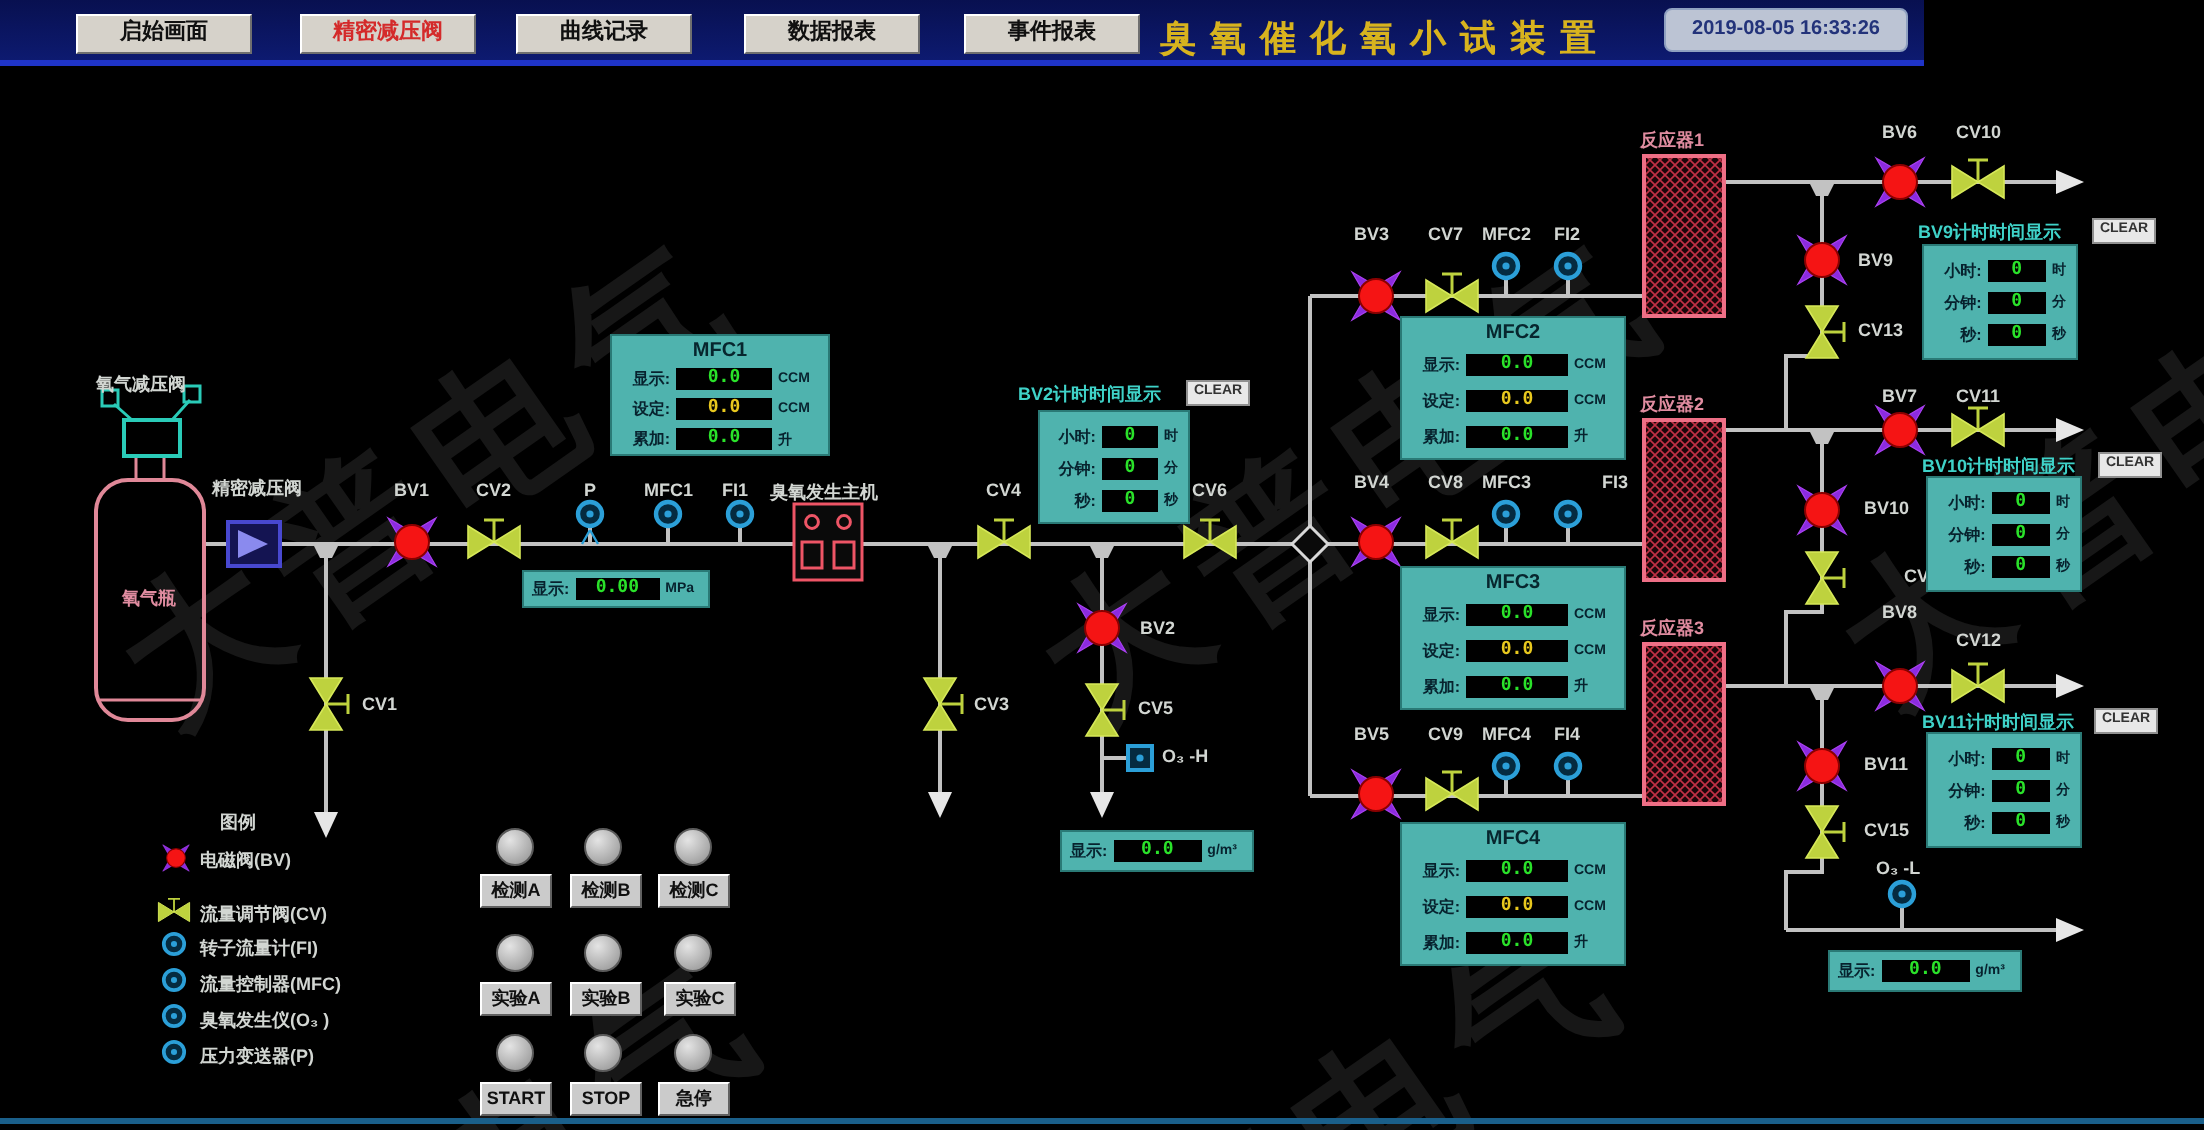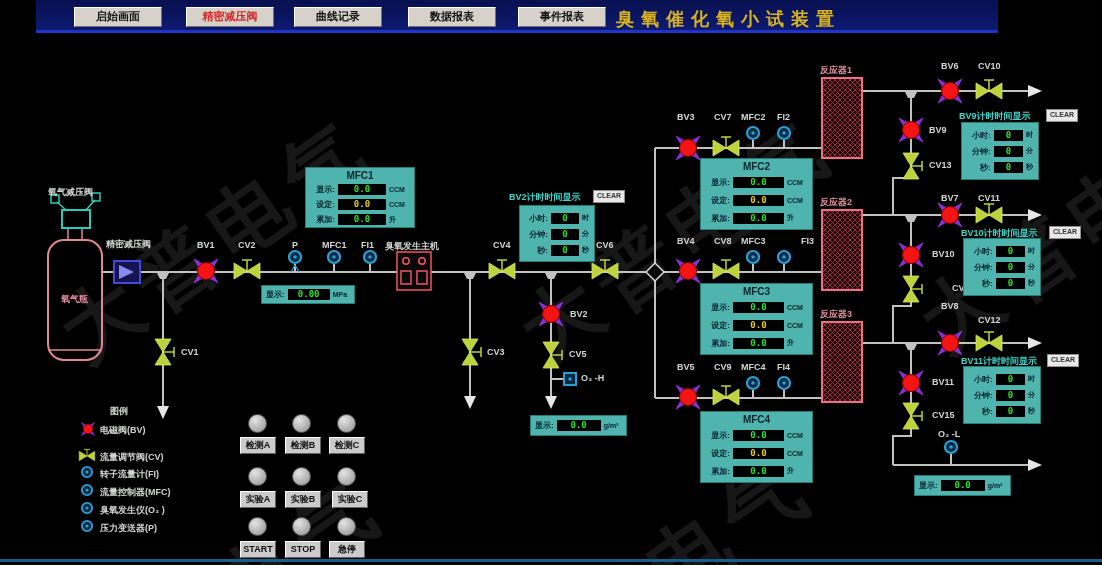--- a/index.html
+++ b/index.html
@@ -1,20 +1,20 @@
 <!DOCTYPE html>
 <html><head>
 <meta charset="utf-8">
 <style>
   html,body{margin:0;padding:0;background:#000;}
   #app{position:relative;width:1102px;height:565px;background:#000;overflow:hidden;
        font-family:"Liberation Sans",sans-serif;}
   
   .topbar{position:absolute;left:0;top:0;width:962px;height:30px;
-          background:linear-gradient(#081050,#0d1a70);border-bottom:3px solid #1f34c8;margin-left:36px;}
+          background:linear-gradient(#081050,#0d1a70);border-bottom:3px solid #1f34c8;}
   .tb-btn{position:absolute;top:7px;height:18px;width:86px;background:#d6d2ca;
           border:1px solid;border-color:#ffffff #6f6f6f #6f6f6f #ffffff;
           font-size:11px;font-weight:bold;color:#101010;text-align:center;line-height:17px;cursor:pointer;}
   .tb-btn.active{color:#d42a2a;}
   .tb-title{position:absolute;top:7px;left:580px;width:310px;color:#d8b31e;font-size:18px;
             font-weight:bold;letter-spacing:7px;text-align:left;white-space:nowrap;}
   .clock{position:absolute;top:4px;right:8px;width:120px;height:20px;background:#bcc4d4;
          border:1px solid #8fa0c0;border-radius:4px;color:#23337a;font-size:10px;
          font-weight:bold;text-align:center;line-height:20px;}
   .bottom-strip{position:absolute;left:0;top:559px;width:1102px;height:3px;background:#1a5f8a;}
@@ -217,20 +217,21 @@
     <use href="#sen" transform="translate(87,526) scale(0.85)"></use>
   </svg>
 
   <div class="topbar">
     <div class="tb-btn" style="left:38px">启始画面</div>
     <div class="tb-btn active" style="left:150px">精密减压阀</div>
     <div class="tb-btn" style="left:258px">曲线记录</div>
     <div class="tb-btn" style="left:372px">数据报表</div>
     <div class="tb-btn" style="left:482px">事件报表</div>
     <div class="tb-title">臭氧催化氧小试装置</div>
+    <div class="clock">2019-08-05 16:33:26</div>
   </div>
   <div class="bottom-strip"></div>
 
   <div class="lbl" style="left:48px;top:186px">氧气减压阀</div>
   <div class="lbl" style="left:106px;top:238px">精密减压阀</div>
   <div class="lbl pink" style="left:61px;top:293px">氧气瓶</div>
   <div class="lbl" style="left:197px;top:240px">BV1</div>
   <div class="lbl" style="left:238px;top:240px">CV2</div>
   <div class="lbl" style="left:292px;top:240px">P</div>
   <div class="lbl" style="left:322px;top:240px">MFC1</div>

